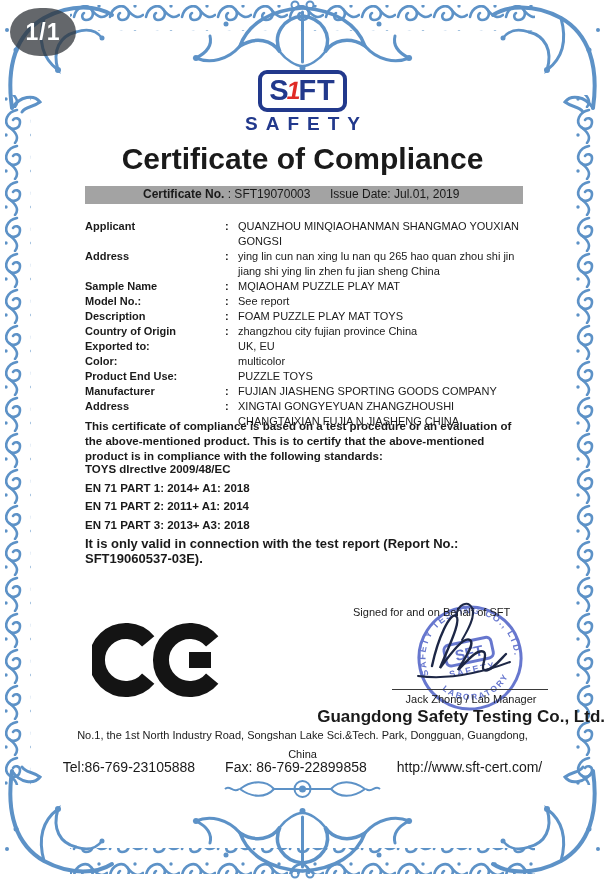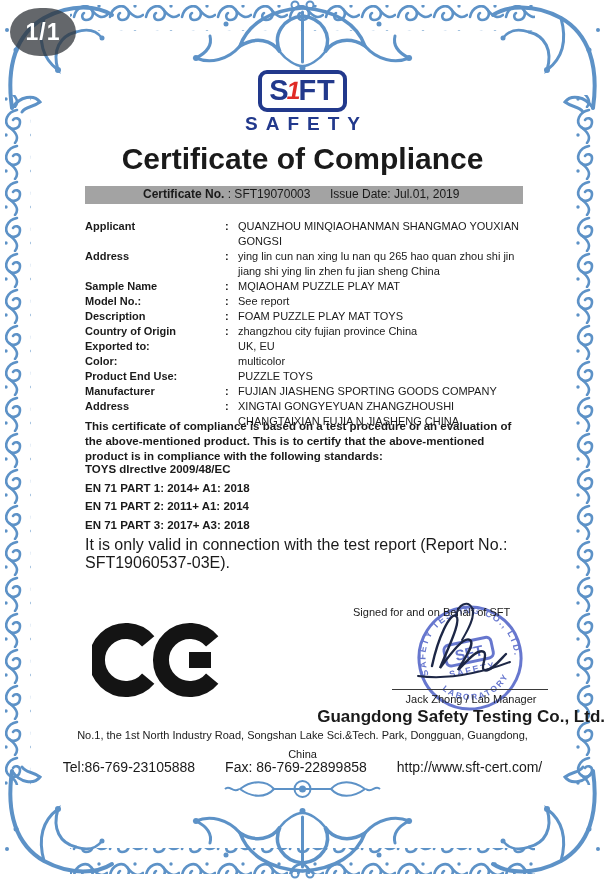--- a/index.html
+++ b/index.html
@@ -20,21 +20,21 @@
   .cno b{font-weight:bold;}
   .issue{position:absolute;left:245px;top:1px;white-space:nowrap;}
   .fields{position:absolute;top:219px;left:85px;width:440px;z-index:2;font-size:11px;line-height:15px;}
   .frow{display:flex;}
   .flabel{width:140px;font-weight:bold;flex:none;}
   .fcolon{width:13px;font-weight:bold;flex:none;}
   .fvalue{flex:1;}
   .statement{position:absolute;top:419px;left:85px;width:440px;font-size:11.5px;font-weight:bold;line-height:15px;z-index:2;}
   .standards{position:absolute;top:463px;left:85px;width:440px;font-size:11.5px;font-weight:bold;z-index:2;list-style:none;margin:0;padding:0;}
   .standards li{margin-bottom:5.5px;line-height:13px;}
-  .validity{position:absolute;top:536px;left:85px;width:440px;font-size:16px;font-weight:normal;z-index:2;}
+  .validity{position:absolute;top:536px;left:85px;width:440px;font-size:13px;font-weight:bold;z-index:2;}
   .ce{position:absolute;left:92px;top:618px;z-index:2;}
   .signed{position:absolute;left:353px;top:606px;font-size:11px;z-index:4;}
   .stamp{position:absolute;left:408px;top:596px;z-index:2;}
   .sig{position:absolute;left:398px;top:596px;z-index:4;}
   .sigline{position:absolute;left:392px;top:689px;width:156px;border-top:1.5px solid #3a3a3a;z-index:3;}
   .signer{position:absolute;left:378px;top:693px;width:186px;text-align:center;font-size:11px;z-index:5;}
   .company{position:absolute;top:707px;left:0;width:100%;text-align:right;font-weight:bold;font-size:17px;z-index:2;}
   .addr{position:absolute;top:726px;left:60px;width:485px;text-align:center;font-size:11px;line-height:19px;z-index:2;}
   .contact{position:absolute;top:759px;left:0;width:100%;display:flex;justify-content:center;gap:30px;font-size:14px;z-index:2;}
   .contact a{color:#1a1a1a;text-decoration:none;}
@@ -182,21 +182,21 @@
         <span class="fvalue">XINGTAI GONGYEYUAN ZHANGZHOUSHI CHANGTAIXIAN FUJIA N JIASHENG CHINA</span>
       </div>
   </div>
 
   <div class="statement">This certificate of compliance is based on a test procedure or an evaluation of the above-mentioned product. This is to certify that the above-mentioned product is in compliance with the following standards:</div>
 
   <ul class="standards">
     <li>TOYS dIrectIve 2009/48/EC</li>
     <li>EN 71 PART 1: 2014+ A1: 2018</li>
     <li>EN 71 PART 2: 2011+ A1: 2014</li>
-    <li>EN 71 PART 3: 2017+ A3: 2018</li>
+    <li>EN 71 PART 3: 2013+ A3: 2018</li>
   </ul>
   <div class="validity">It is only valid in connection with the test report (Report No.: SFT19060537-03E).</div>
 
   <div class="ce" aria-label="CE">
     <svg width="132" height="84" viewBox="0 0 132 84">
       <g stroke="#141414" stroke-width="16" fill="none">
         <path d="M56.2 23.4 A29 29 0 1 0 56.2 60.6"></path>
         <path d="M120.2 23.4 A29 29 0 1 0 120.2 60.6"></path>
         <path d="M97 42 H119"></path>
       </g>

